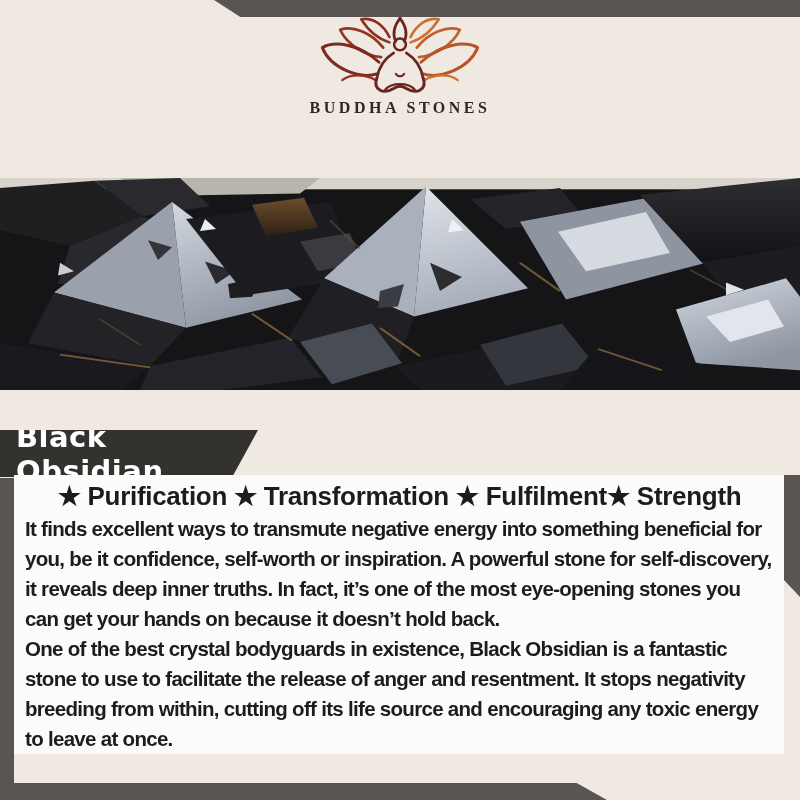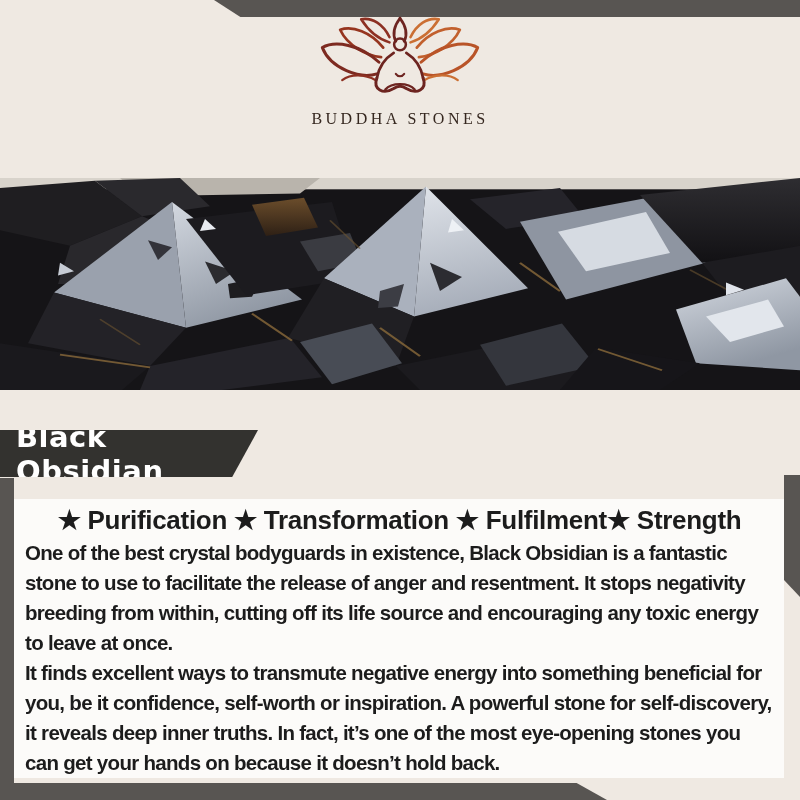--- a/index.html
+++ b/index.html
@@ -32,23 +32,23 @@
     background:var(--bar-gray,#585552);
     clip-path:polygon(0 0,100% 0,100% 100%,0 86%);
   }
   
   .brand{
     position:absolute;top:14px;left:0;width:800px;
     display:flex;flex-direction:column;align-items:center;
   }
   .brand svg{display:block;}
   .brand-name{
-    margin-top:12px;
+    margin-top:1px;
     font-family:"Liberation Serif",serif;
-    font-size:16px;font-weight:400;letter-spacing:3.5px;
+    font-size:16px;font-weight:700;letter-spacing:3.5px;
     color:var(--brand-text,#35271F);
   }
   .title-bar{
     position:absolute;top:120px;left:158px;width:487px;height:53px;
     background:var(--panel-bg,#FCFBF9);
     display:flex;align-items:center;justify-content:center;
   }
   .title-bar h1{
     margin:0;font-size:35px;font-weight:bold;letter-spacing:-0.5px;
     color:var(--title-text,#222222);
@@ -64,21 +64,21 @@
     clip-path:polygon(0 0,100% 0,90% 100%,0 100%);
     display:flex;align-items:center;
   }
   .photo-label span{
     padding-left:16px;
     font-family:"DejaVu Sans",sans-serif;
     font-size:29px;font-weight:bold;color:#ffffff;letter-spacing:0.5px;
   }
   
   .panel{
-    position:absolute;top:499px;left:14px;width:770px;height:279px;
+    position:absolute;top:475px;left:14px;width:770px;height:279px;
     background:var(--panel-bg,#FCFBF9);
     box-sizing:border-box;padding:3px 10px 16px 11px;
   }
   .features{
     text-align:center;
     font-size:26px;font-weight:bold;letter-spacing:-0.3px;
     color:var(--body-text,#1C1C1C);
     line-height:36px;white-space:nowrap;
   }
   .panel p{
@@ -190,19 +190,19 @@
     <figcaption class="photo-label">
       <span>Black Obsidian</span>
     </figcaption>
   </figure>
 
   <div class="leftbar"></div>
   <div class="rightbar"></div>
 
   <section class="panel">
     <div class="features">★ Purification  ★ Transformation ★ Fulfilment★ Strength</div>
+    <p>It finds excellent ways to transmute negative energy into something beneficial for you, be it confidence, self-worth or inspiration. A powerful stone for self-discovery, it reveals deep inner truths. In fact, it’s one of the most eye-opening stones you can get your hands on because it doesn’t hold back.</p>
     <p>One of the best crystal bodyguards in existence, Black Obsidian is a fantastic stone to use to facilitate the release of anger and resentment. It stops negativity breeding from within, cutting off its life source and encouraging any toxic energy to leave at once.</p>
-    <p>It finds excellent ways to transmute negative energy into something beneficial for you, be it confidence, self-worth or inspiration. A powerful stone for self-discovery, it reveals deep inner truths. In fact, it’s one of the most eye-opening stones you can get your hands on because it doesn’t hold back.</p>
   </section>
 
   <div class="bottombar"></div>
 
 </div>
 
 </body></html>

